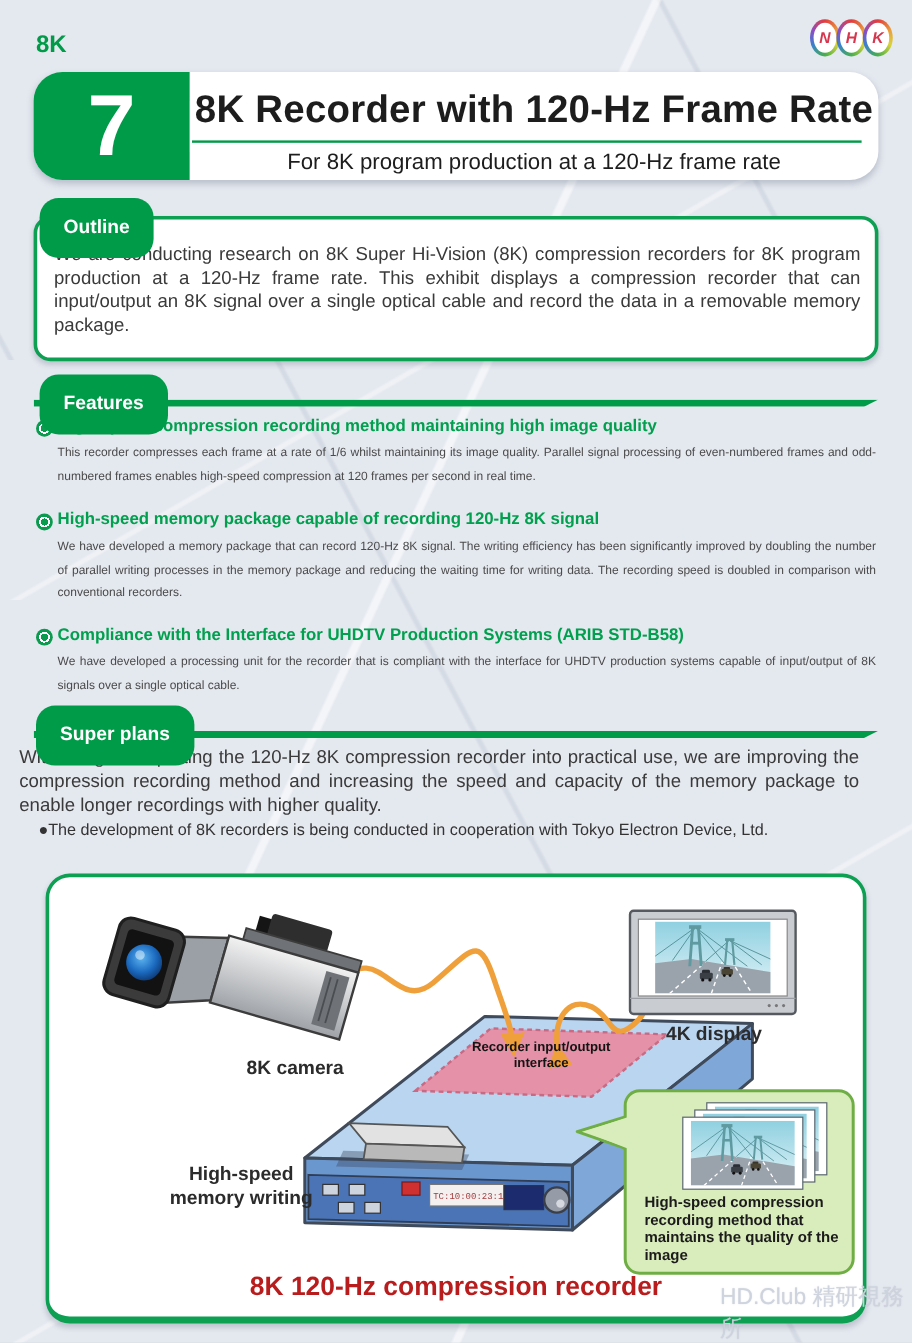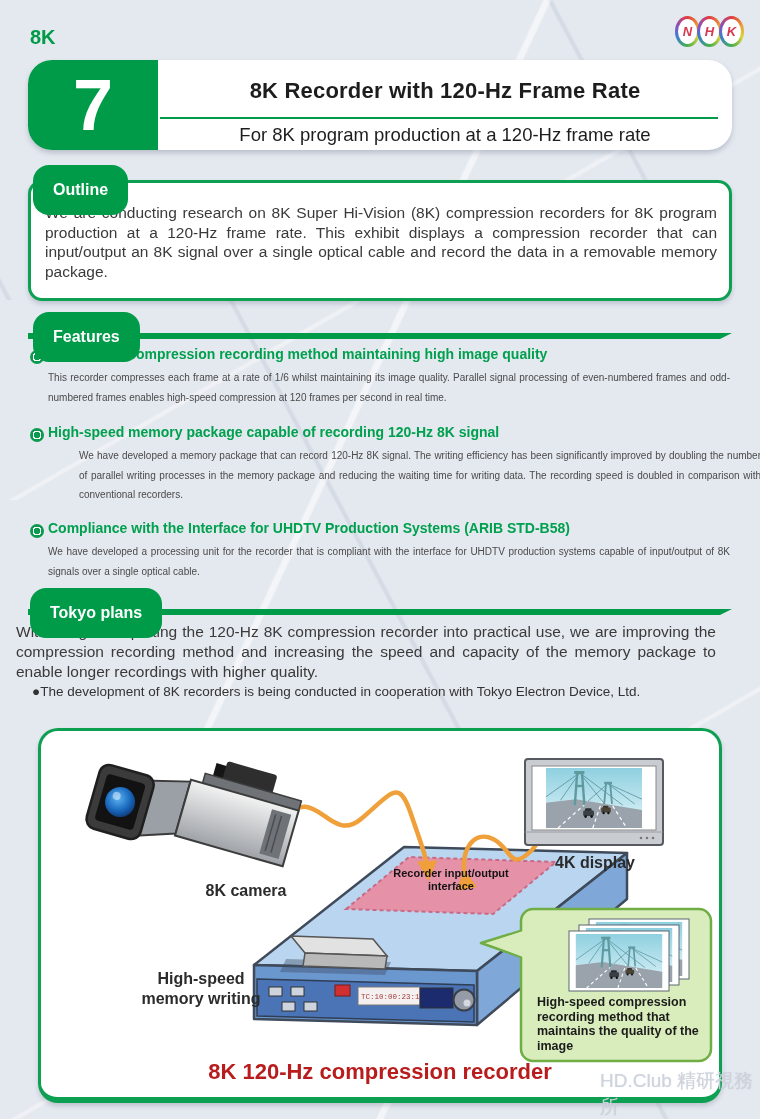--- a/index.html
+++ b/index.html
@@ -22,21 +22,21 @@
     background:conic-gradient(#e23d3d,#e8a23a,#d9d23b,#47b04b,#3a7fd0,#8a4fc2,#e23d3d);
     margin-left:-3px; display:flex;}
   .nhk-egg-inner{flex:1;background:#fff;border-radius:50%;display:flex;align-items:center;justify-content:center;
     color:#d6374e;font-weight:bold;font-style:italic;font-size:13px;}
   
   .banner{left:28px; top:60px; width:704px; height:90px; background:#fff; border-radius:24px;
     box-shadow:0 3px 5px rgba(110,120,140,.35);}
   .num-block{left:0; top:0; width:130px; height:90px; background:#009b49; border-radius:24px 0 0 24px;
     display:flex; align-items:center; justify-content:center; color:#fff; font-size:72px; font-weight:bold;}
   .banner-title{left:130px; right:0; top:9px; height:44px; display:flex; align-items:center; justify-content:center;
-    font-size:22px; font-weight:bold; color:#1d1d1d; letter-spacing:.2px;}
+    font-size:32px; font-weight:bold; color:#1d1d1d; letter-spacing:.2px;}
   .banner-line{left:132px; right:14px; top:57px; height:2px; background:#009b49;}
   .banner-sub{left:130px; right:0; top:60px; height:30px; display:flex; align-items:center; justify-content:center;
     font-size:18.5px; color:#1d1d1d;}
   
   .pill{background:#009b49; color:#fff; font-size:16px; font-weight:bold; padding:16px 20px;
     border-radius:16px; z-index:3; white-space:nowrap;}
   .gbar{height:6px; background:#009b49; clip-path:polygon(0 0,100% 0,calc(100% - 12px) 100%,0 100%); z-index:2;}
   
   .card{background:#fff; border:3px solid #0da053; border-radius:14px; box-shadow:0 3px 4px rgba(110,120,140,.3);}
   .outline-card{left:28px; top:180px; width:698px; height:115px;}
@@ -90,27 +90,27 @@
 
   <div class="abs pill" style="left:33px; top:312px;">Features</div>
   <div class="abs gbar" style="left:28px; top:333px; width:704px;"></div>
 
   <span class="abs bullet" style="left:30px; top:350px;"></span>
   <div class="abs fea-title" style="left:48px; top:346px; width:684px;">High-speed compression recording method maintaining high image quality</div>
   <div class="abs fea-body" style="left:48px; top:368px; width:682px;">This recorder compresses each frame at a rate of 1/6 whilst maintaining its image quality. Parallel signal processing of even-numbered frames and odd-numbered frames enables high-speed compression at 120 frames per second in real time.</div>
 
   <span class="abs bullet" style="left:30px; top:428px;"></span>
   <div class="abs fea-title" style="left:48px; top:424px; width:684px;">High-speed memory package capable of recording 120-Hz 8K signal</div>
-  <div class="abs fea-body" style="left:48px; top:446px; width:682px;margin-left:31px;">We have developed a memory package that can record 120-Hz 8K signal. The writing efficiency has been significantly improved by doubling the number of parallel writing processes in the memory package and reducing the waiting time for writing data. The recording speed is doubled in comparison with conventional recorders.</div>
+  <div class="abs fea-body" style="left:48px; top:446px; width:682px;">We have developed a memory package that can record 120-Hz 8K signal. The writing efficiency has been significantly improved by doubling the number of parallel writing processes in the memory package and reducing the waiting time for writing data. The recording speed is doubled in comparison with conventional recorders.</div>
 
   <span class="abs bullet" style="left:30px; top:524px;"></span>
   <div class="abs fea-title" style="left:48px; top:520px; width:684px;">Compliance with the Interface for UHDTV Production Systems (ARIB STD-B58)</div>
   <div class="abs fea-body" style="left:48px; top:542px; width:682px;">We have developed a processing unit for the recorder that is compliant with the interface for UHDTV production systems capable of input/output of 8K signals over a single optical cable.</div>
 
-  <div class="abs pill" style="left:30px; top:588px;">Tokyo plans</div>
+  <div class="abs pill" style="left:30px; top:588px;">Super plans</div>
   <div class="abs gbar" style="left:28px; top:609px; width:704px;"></div>
   <div class="abs plain-body" style="left:16px; top:622px; width:700px;">With the goal of putting the 120-Hz 8K compression recorder into practical use, we are improving the compression recording method and increasing the speed and capacity of the memory package to enable longer recordings with higher quality.</div>
   <div class="abs note" style="left:32px; top:684px; width:700px;">●The development of 8K recorders is being conducted in cooperation with Tokyo Electron Device, Ltd.</div>
 
   <div class="abs card diagram-card">
     <svg class="abs" style="left:0;top:0;" width="678" height="366" viewBox="0 0 678 366">
       <defs>
         <linearGradient id="gray3d" x1="0" y1="0" x2="0" y2="1">
           <stop offset="0" stop-color="#f2f2f2"></stop>
             <stop offset="1" stop-color="#9fa3a8"></stop>

